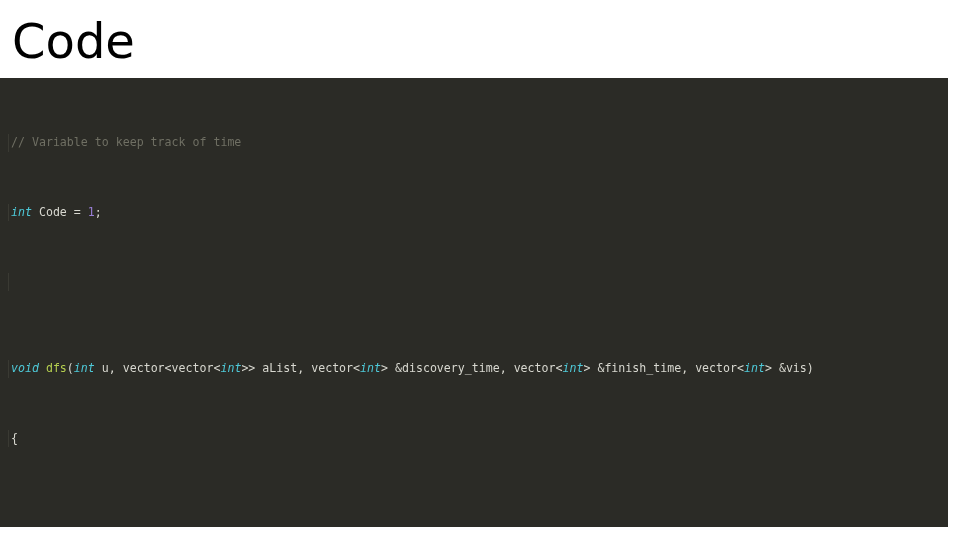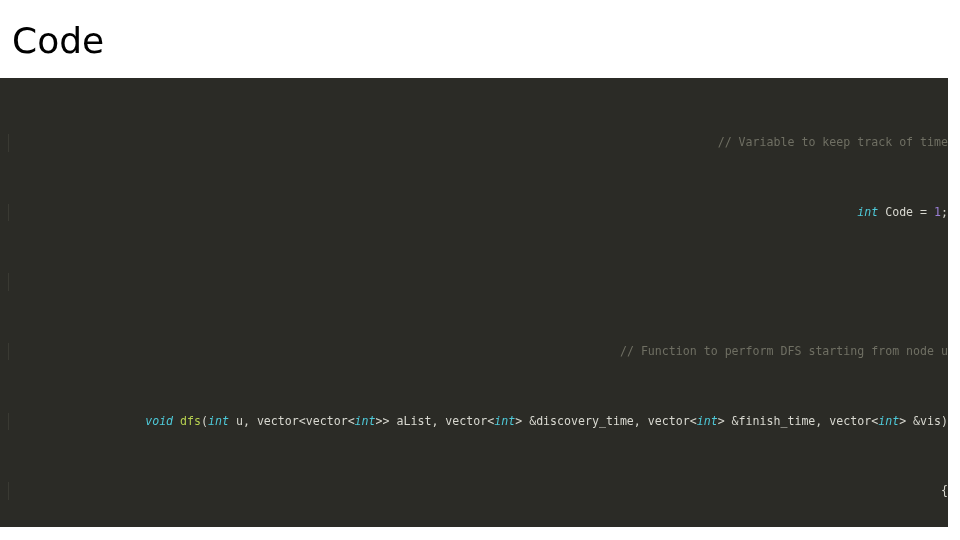--- a/index.html
+++ b/index.html
@@ -17,36 +17,35 @@
     position: relative;
     width: 960px;
     height: 540px;
     background: #ffffff;
   }
   .slide-title {
     position: absolute;
     left: 12px;
     top: 18px;
     font-family: "DejaVu Sans", sans-serif;
-    font-size: 36px;
+    font-size: 48px;
     font-weight: 400;
     color: #000000;
     letter-spacing: 0px;
     line-height: 46px;
     white-space: pre;
   }
   .code-block {
     position: absolute;
     left: 0px;
     top: 78px;
     width: 948px;
     height: 449px;
     background: #2b2b26;
     overflow: hidden;
-    text-align: right;
   }
   .code-inner {
     position: relative;
     padding: 4px 0 0 0;
     font-family: "DejaVu Sans Mono", "Liberation Mono", monospace;
     font-size: 11.6px;
     line-height: 17.4px;
     white-space: pre;
   }
   .line {
@@ -82,21 +81,20 @@
 
   <div class="code-block">
     <div class="code-inner">
 
       <div class="line"><span class="guide g0"></span><span class="cmt">// Variable to keep track of time</span></div>
 
       <div class="line"><span class="guide g0"></span><span class="kw">int</span><span class="plain"> Code = </span><span class="num">1</span><span class="punct">;</span></div>
 
       <div class="line"><span class="guide g0"></span></div>
 
-      <div class="line"><span class="guide g0"></span><span class="cmt">// Function to perform DFS starting from node u</span></div>
 
       <div class="line"><span class="guide g0"></span><span class="kw">void</span><span class="plain"> </span><span class="fn">dfs</span><span class="punct">(</span><span class="kw">int</span><span class="plain"> u, vector&lt;vector&lt;</span><span class="kw">int</span><span class="plain">&gt;&gt; aList, vector&lt;</span><span class="kw">int</span><span class="plain">&gt; &amp;discovery_time, vector&lt;</span><span class="kw">int</span><span class="plain">&gt; &amp;finish_time, vector&lt;</span><span class="kw">int</span><span class="plain">&gt; &amp;vis)</span></div>
 
       <div class="line"><span class="guide g0"></span><span class="punct">{</span></div>
 
       
 
       
 
       

